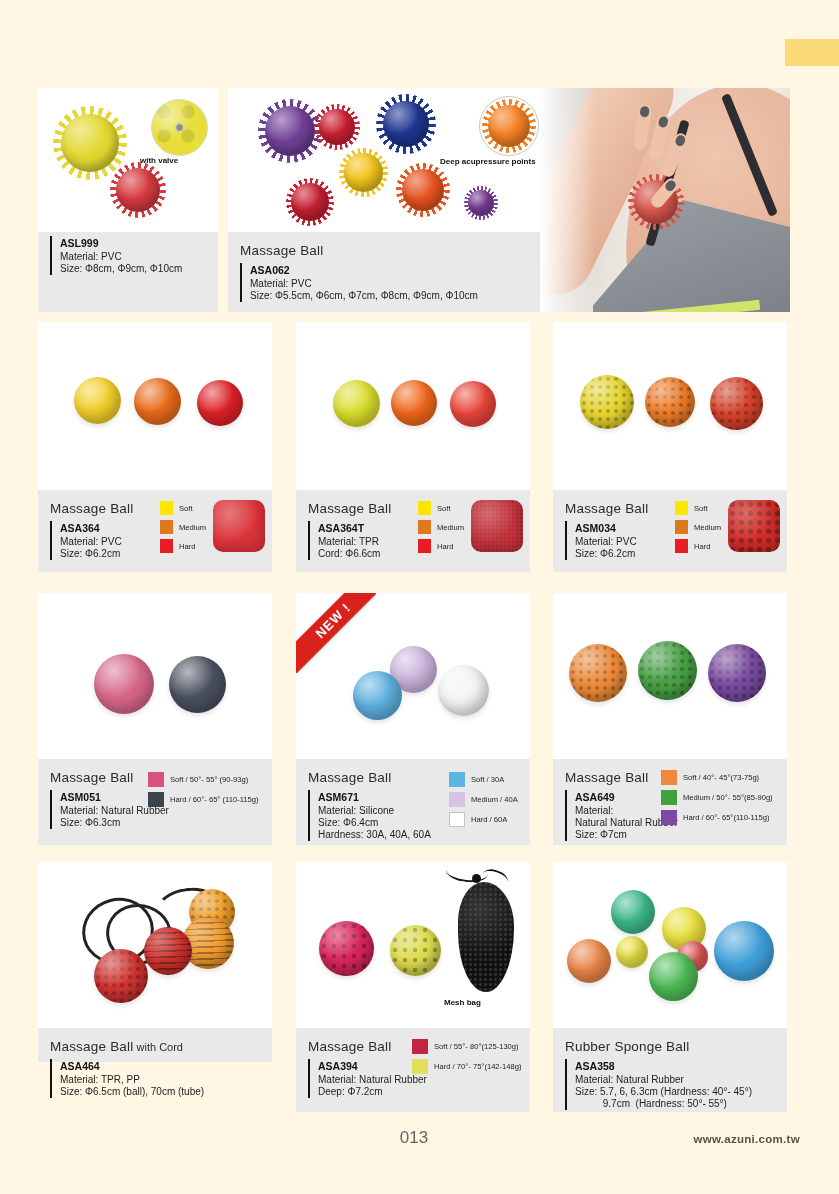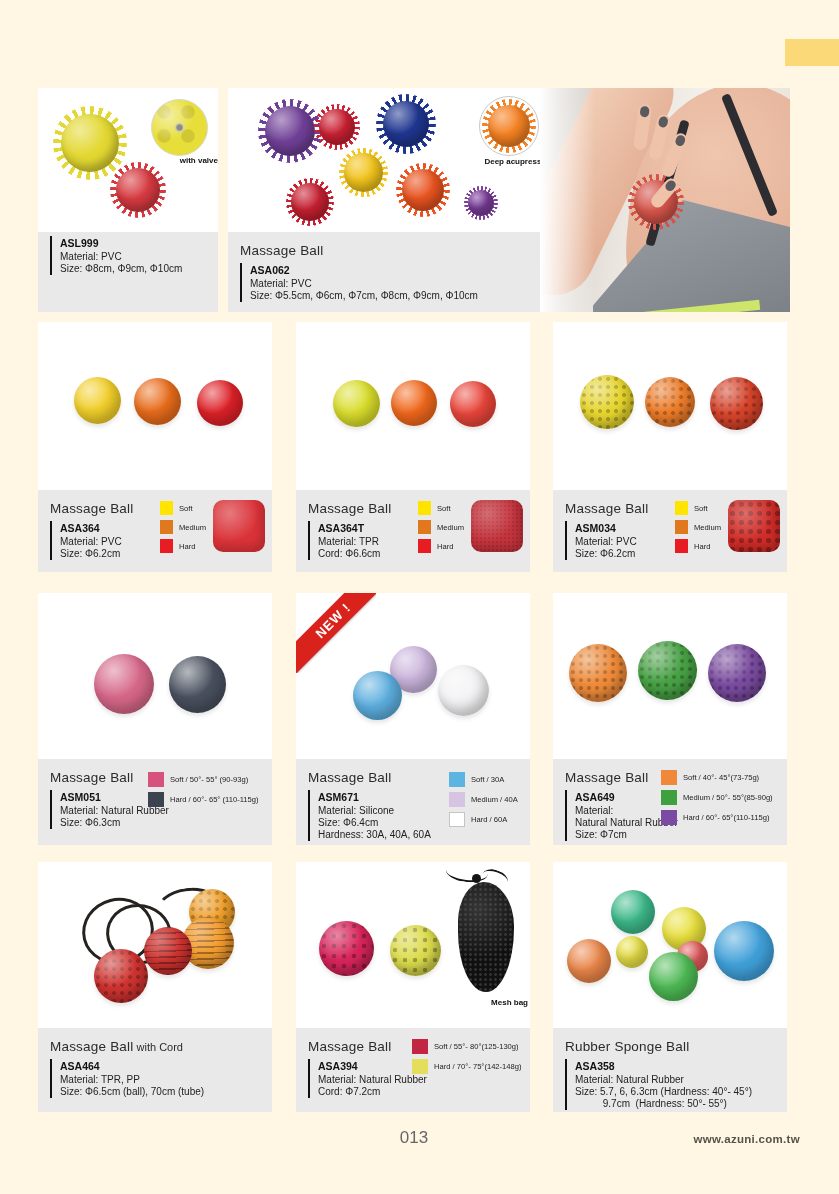--- a/index.html
+++ b/index.html
@@ -11,21 +11,21 @@
   
   .card{position:absolute;background:#fff}
   .c0{left:38px;top:88px;width:180px;height:224px}
   .c1{left:228px;top:88px;width:562px;height:224px}
   .c2{left:38px;top:322px;width:234px;height:250px}
   .c3{left:296px;top:322px;width:234px;height:250px}
   .c4{left:553px;top:322px;width:234px;height:250px}
   .c5{left:38px;top:593px;width:234px;height:252px}
   .c6{left:296px;top:593px;width:234px;height:252px}
   .c7{left:553px;top:593px;width:234px;height:252px}
-  .c8{left:38px;top:862px;width:234px;height:250px}
+  .c8{left:38px;top:862px;width:234px;height:200px}
   .c9{left:296px;top:862px;width:234px;height:250px}
   .c10{left:553px;top:862px;width:234px;height:250px}
 
   .product-area{position:absolute;left:0;top:0;right:0;overflow:visible}
   .c0 .product-area,.c1 .product-area{height:144px}
   .c2 .product-area,.c3 .product-area,.c4 .product-area{height:168px}
   .c5 .product-area,.c6 .product-area,.c7 .product-area,
   .c8 .product-area,.c9 .product-area,.c10 .product-area{height:166px}
 
   .info{position:absolute;left:0;right:0;bottom:0;background:#e9e9e9}
@@ -87,21 +87,21 @@
   .ball.grooved{border-radius:50%;background-color:var(--c);
     background-image:radial-gradient(circle at 33% 28%,rgba(255,255,255,.35),rgba(255,255,255,0) 45%),
       repeating-linear-gradient(178deg,rgba(0,0,0,.33) 0 1.6px,rgba(0,0,0,0) 1.6px 6px);
     box-shadow:inset -5px -7px 10px rgba(0,0,0,.3),0 3px 4px rgba(0,0,0,.10)}
   .ball.valve{border-radius:50%;border:1px solid #d8d8c8;background-color:var(--c);
     background-image:radial-gradient(circle at 50% 50%,#8d8d7d 2.5px,#cfcfbd 4px,rgba(0,0,0,0) 5.5px),
       radial-gradient(circle at 30% 28%,rgba(255,255,255,.55),rgba(255,255,255,0) 45%),
       radial-gradient(circle,rgba(0,0,0,.10) 6px,rgba(0,0,0,0) 7.5px);
     background-size:100% 100%,100% 100%,24px 24px}
 
-  .annotation{position:absolute;font-size:8px;font-weight:bold;color:#111;text-align:right}
+  .annotation{position:absolute;font-size:8px;font-weight:bold;color:#111;text-align:left}
   .c0 .annotation{left:102px;top:68px;width:78px}
   .c1 .annotation{left:212px;top:69px;width:140px}
   .c9 .annotation{left:148px;top:136px;width:84px}
 
   
   .banner{position:absolute;left:0;top:0;width:80px;height:80px;overflow:hidden}
   .banner span{position:absolute;left:-38px;top:16px;width:150px;transform:rotate(-45deg);
     background:#d9221c;color:#fff;font-weight:bold;font-size:13px;letter-spacing:1px;
     text-align:center;padding:4px 0;box-shadow:0 1px 2px rgba(0,0,0,.25)}
 
@@ -467,21 +467,21 @@
     <div class="ball dimpled" style="left: 23px; top: 59px; width: 55px; height: 55px; --c: #d8255b;"></div>
         <div class="ball dimpled" style="left: 94px; top: 63px; width: 51px; height: 51px; --c: #dcdc4e;"></div>
       </div>
     <div class="annotation">Mesh bag</div>
     <div class="info">
       <div class="title-row"><span class="title">Massage Ball</span></div>
       <div class="code-block">
           <div class="code">ASA394</div>
           <div class="details">
             <div>Material: Natural Rubber</div>
-            <div>Cord: Φ7.2cm</div>
+            <div>Deep: Φ7.2cm</div>
           </div>
         </div>
       <div class="legend">
           <div class="legend-item">
             <span class="sq" style="background: rgb(194, 36, 67);"></span>
             <span class="lbl">Soft / 55°- 80°(125-130g)</span>
           </div>
           <div class="legend-item">
             <span class="sq" style="background: rgb(227, 223, 90);"></span>
             <span class="lbl">Hard  / 70°- 75°(142-148g)</span>

